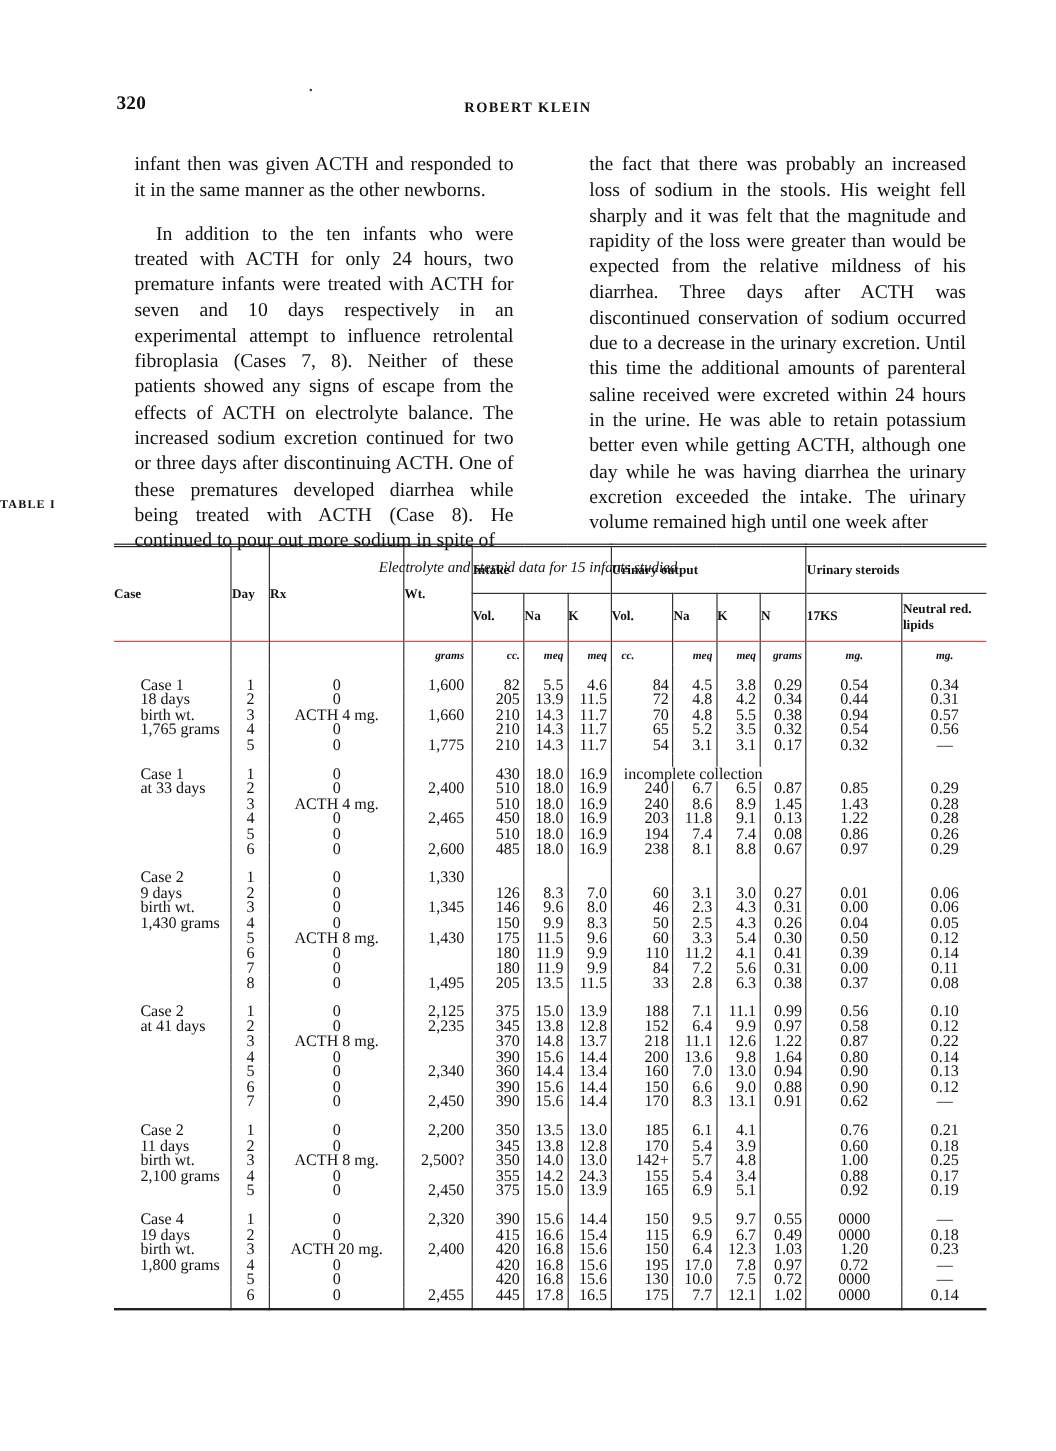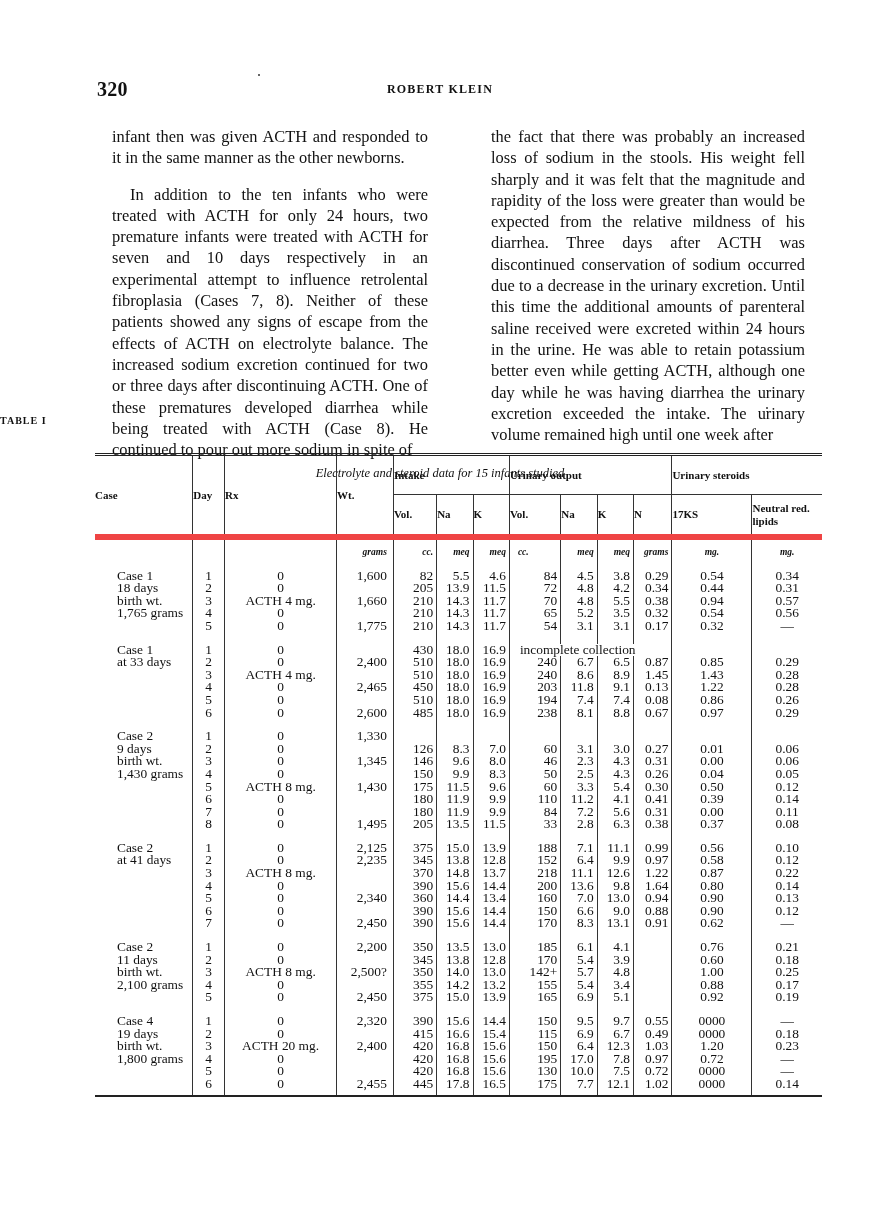--- a/index.html
+++ b/index.html
@@ -1,18 +1,18 @@
 <!DOCTYPE html>
 <html><head>
 <meta charset="utf-8">
 <style>
   html, body { margin: 0; padding: 0; background: #ffffff; }
   body { width: 880px; height: 1209px; position: relative; overflow: hidden;
          font-family: "Liberation Serif", "DejaVu Serif", serif; color: #111; }
-  .page-number { position: absolute; left: 97px; top: 78px; font-size: 20px; font-weight: bold; letter-spacing: 0.3px; }
+  .page-number { position: absolute; left: 97px; top: 78px; font-size: 16px; font-weight: bold; letter-spacing: 0.3px; }
   .running-head { position: absolute; left: 0; width: 880px; top: 82px; text-align: center; font-size: 12px; font-weight: bold; letter-spacing: 1.2px; box-sizing: border-box; }
   .col { position: absolute; top: 111px; width: 346px; font-size: 16.4px; line-height: 21.3px; text-align: justify; }
   .col p { margin: 15px; }
   .col .indent { text-indent: 18px; }
   .col-left { left: 97px; }
   .col-right { left: 476px; width: 344px; }
   .table-label { position: absolute; left: 0; width: 820px; top: 415px; text-align: left; font-size: 10px; font-weight: bold; letter-spacing: 1px; }
   .table-caption { position: absolute; left: 0; width: 880px; top: 430px; text-align: center; font-size: 12.5px; font-style: italic; margin-top: 36px; }
   .table-wrap { position: absolute; left: 95px; top: 453px; width: 727px; }
   table { border-collapse: collapse; width: 727px; font-size: 13.4px; line-height: 12.6px; }
@@ -71,21 +71,21 @@
         <th class="vr" style="width:36px">K</th>
         <th class="vr" style="width:52px">Vol.</th>
         <th class="vr" style="width:36px">Na</th>
         <th class="vr" style="width:36px">K</th>
         <th class="vr" style="width:38px">N</th>
         <th class="vr" style="width:84px">17KS</th>
         <th style="width:73px">Neutral red. lipids</th>
       </tr>
     </thead>
     <tbody id="tbody">
-      <tr class="units" style="border-top:6px solid #ef4444">
+      <tr class="units" style="border-top:1px solid #ef4444">
         <td class="vr"></td>
           <td class="vr"></td>
           <td class="vr"></td>
         <td class="vr" style="padding-right:6px">grams</td>
         <td class="vr">cc.</td>
         <td class="vr">meq</td>
         <td class="vr">meq</td>
         <td class="vr" style="text-align:left;padding-left:8px">cc.</td>
         <td class="vr">meq</td>
         <td class="vr">meq</td>
@@ -600,21 +600,21 @@
           <td class="ctr vr">1.00</td>
           <td class="ctr">0.25</td>
         </tr>
         <tr>
           <td class="case vr">2,100 grams</td>
           <td class="day vr">4</td>
           <td class="rx vr">0</td>
           <td class="wt vr"></td>
           <td class="num vr">355</td>
           <td class="num vr">14.2</td>
-          <td class="num vr">13.2</td>
+          <td class="num vr">24.3</td>
           <td class="num vr">155</td>
           <td class="num vr">5.4</td>
           <td class="num vr">3.4</td>
           <td class="num vr"></td>
           <td class="ctr vr">0.88</td>
           <td class="ctr">0.17</td>
         </tr>
         <tr>
           <td class="case vr"></td>
           <td class="day vr">5</td>

